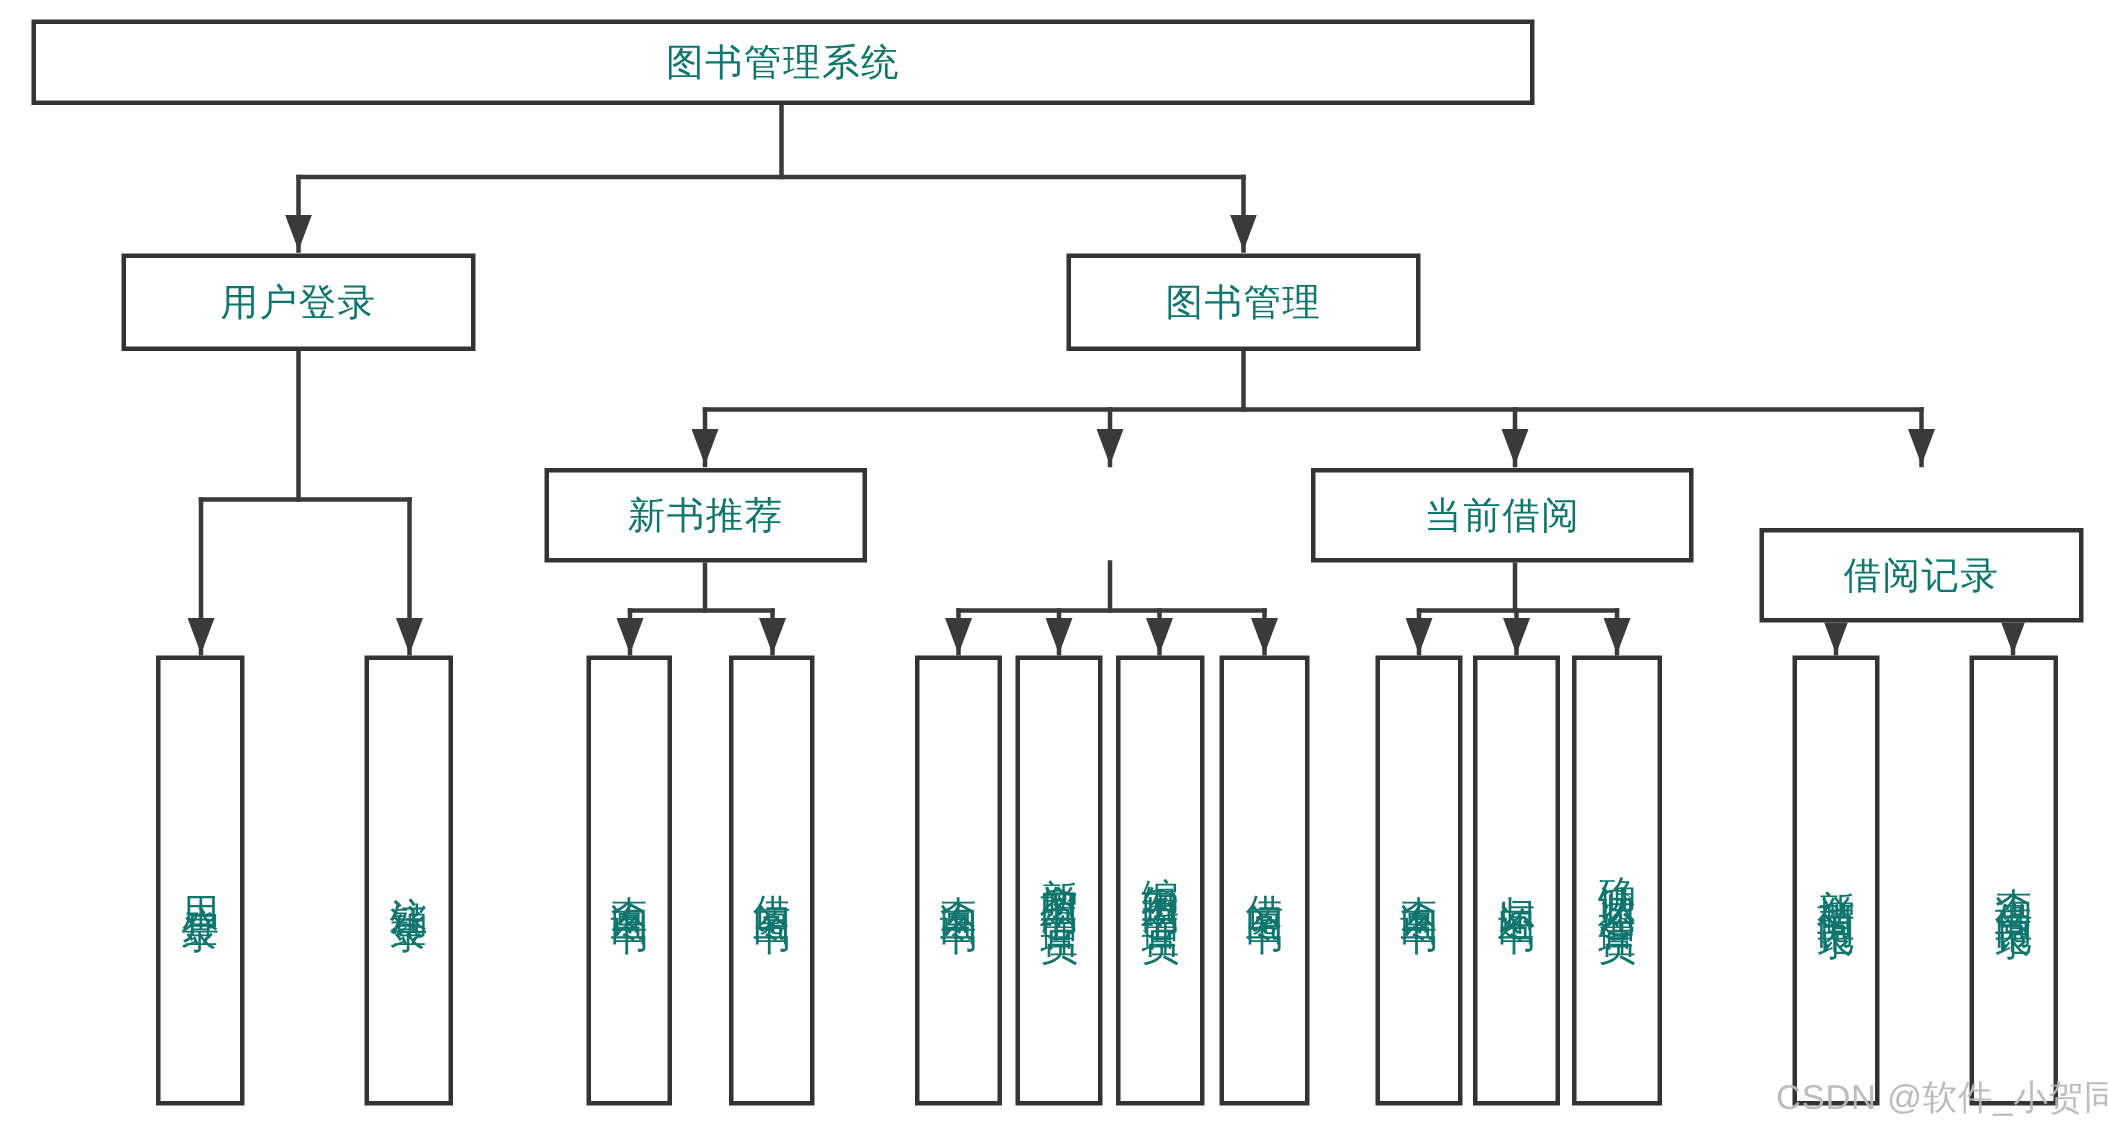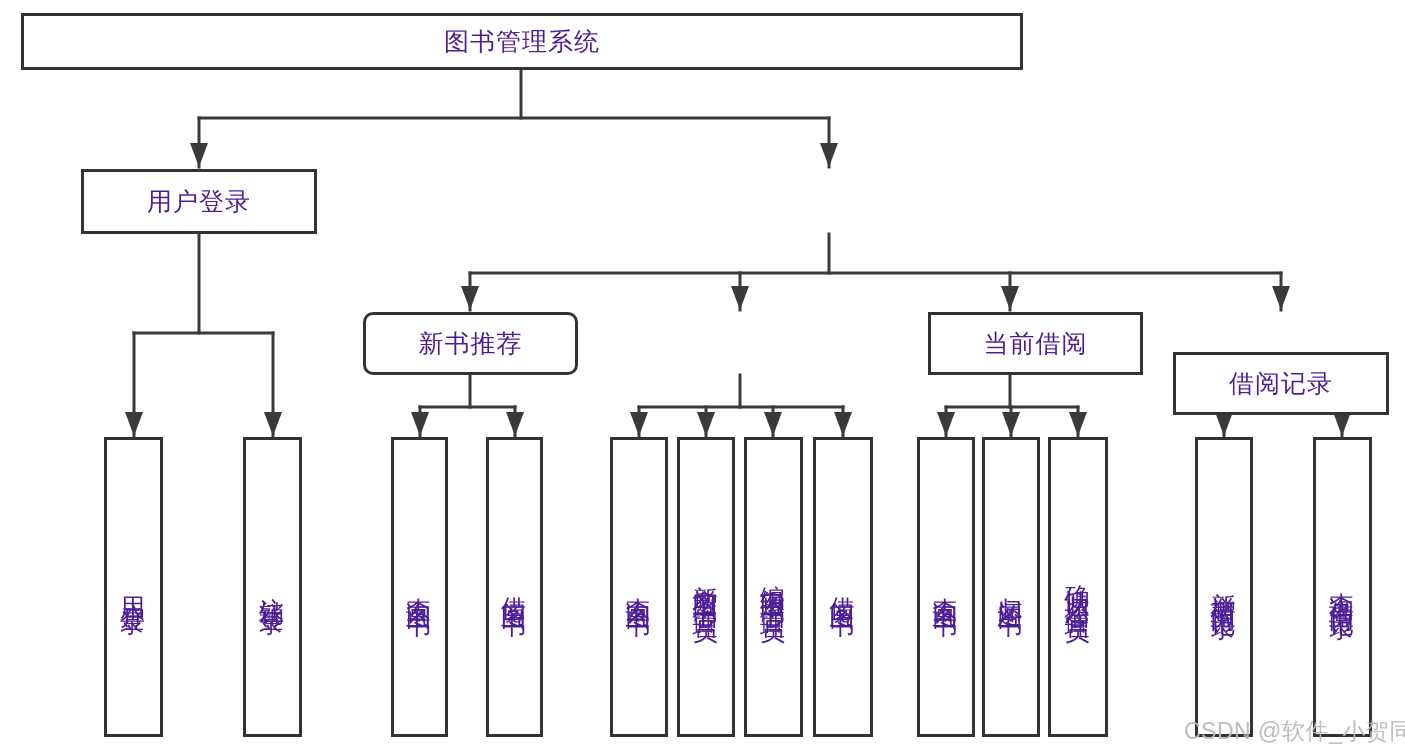--- a/index.html
+++ b/index.html
@@ -24,21 +24,21 @@
     fill: none;
   }
   .node {
     position: absolute;
     box-sizing: border-box;
     background: #ffffff;
     border: 3px solid #333333;
     display: flex;
     align-items: center;
     justify-content: center;
-    color: #4c1d95;
+    color: #0f766e;
     font-size: 25px;
     letter-spacing: 1px;
     white-space: nowrap;
     z-index: 2;
   }
   .node.vert {
     writing-mode: vertical-rl;
     text-orientation: mixed;
     letter-spacing: 5px;
     white-space: normal;
@@ -105,23 +105,24 @@
       <path class="conn" d="M1281 375 V407"></path>
       <path class="conn" d="M1224 407 H1342"></path>
       <path class="conn" marker-end="url(#arrow)" d="M1224 407 V436"></path>
       <path class="conn" marker-end="url(#arrow)" d="M1342 407 V436"></path>
     </g>
   </svg>
 
   <div class="node" style="left:21px; top:13px; width:1002px; height:57px;">图书管理系统</div>
 
   <div class="node" style="left:81px; top:169px; width:236px; height:65px;">用户登录</div>
+  <div class="node" style="left:711px; top:169px; width:236px; height:65px;">图书管理</div>
 
-  <div class="node" style="left:363px; top:312px; width:215px; height:63px;border-radius:10px;">新书推荐</div>
-  <div class="node" style="left:928px; top:312px; width:215px; height:63px;">当前借阅</div>
+  <div class="node" style="left:363px; top:312px; width:215px; height:63px;">新书推荐</div>
+  <div class="node" style="left:874px; top:312px; width:255px; height:63px;">当前借阅</div>
   <div class="node" style="left:1173px; top:312px; width:216px; height:63px;margin-top:40px;">借阅记录</div>
 
   <div class="node vert" style="left:104px; top:437px; width:59px; height:300px;">用户登录</div>
   <div class="node vert" style="left:243px; top:437px; width:59px; height:300px;">注销登录</div>
 
   <div class="node vert" style="left:391px; top:437px; width:57px; height:300px;">查询图书</div>
   <div class="node vert" style="left:486px; top:437px; width:57px; height:300px;">借阅图书</div>
 
   <div class="node vert" style="left:610px; top:437px; width:58px; height:300px;">查询图书</div>
   <div class="node vert" style="left:677px; top:437px; width:58px; height:300px;">新增图书（管理员）</div>

